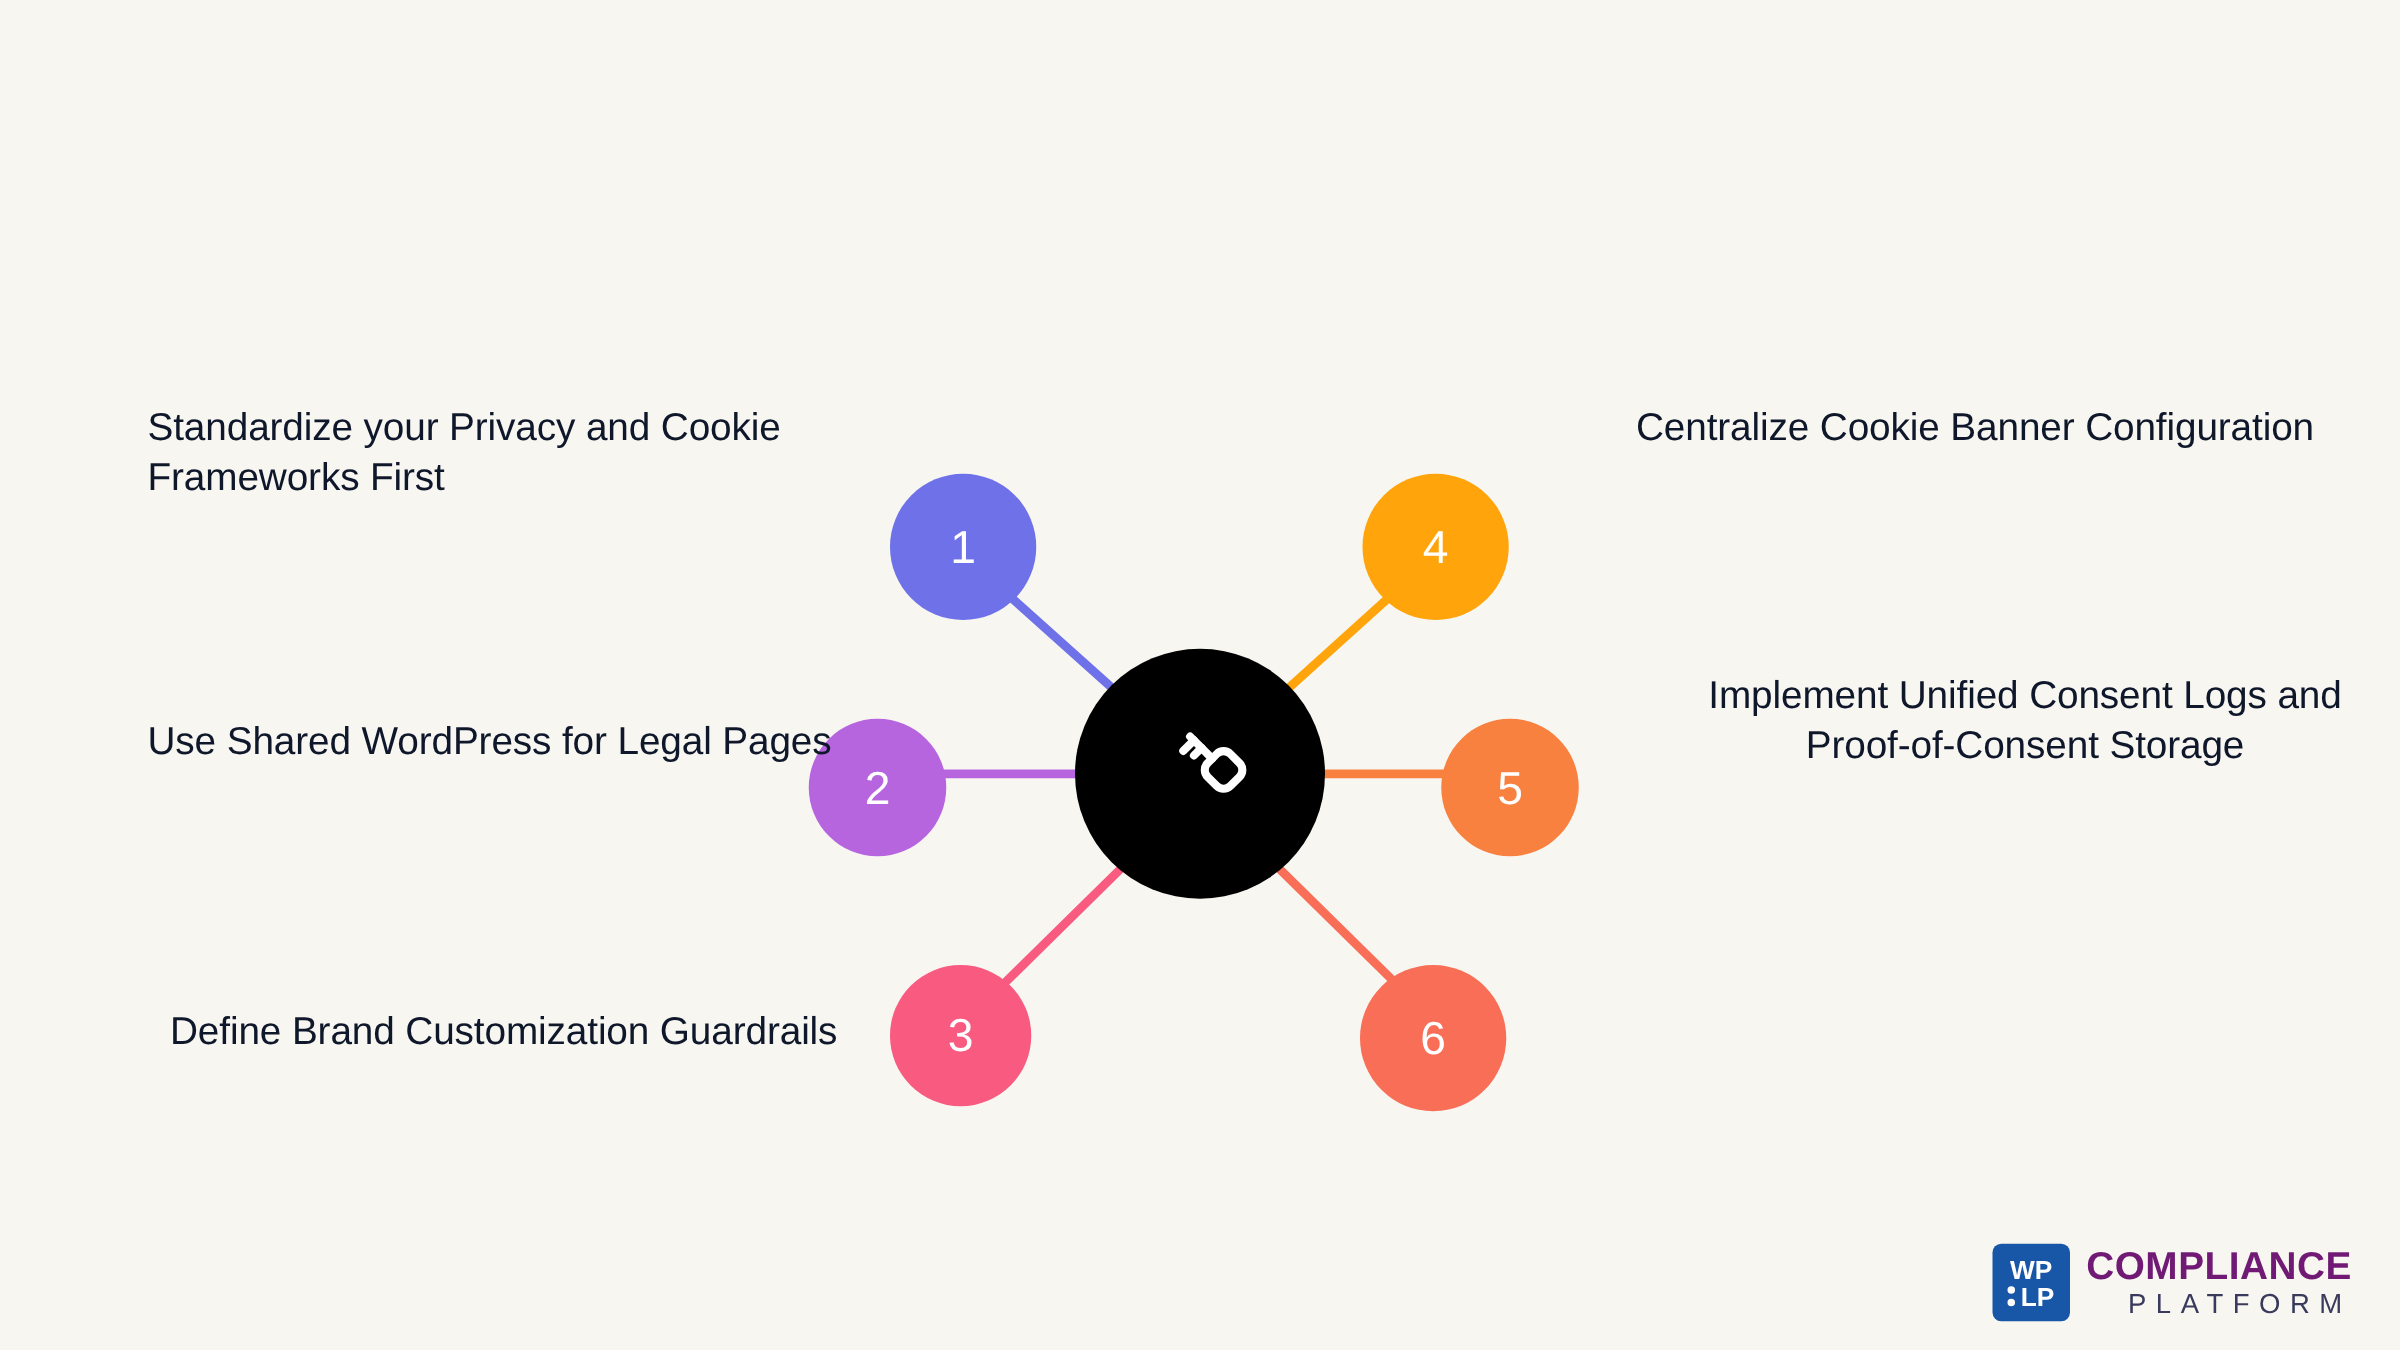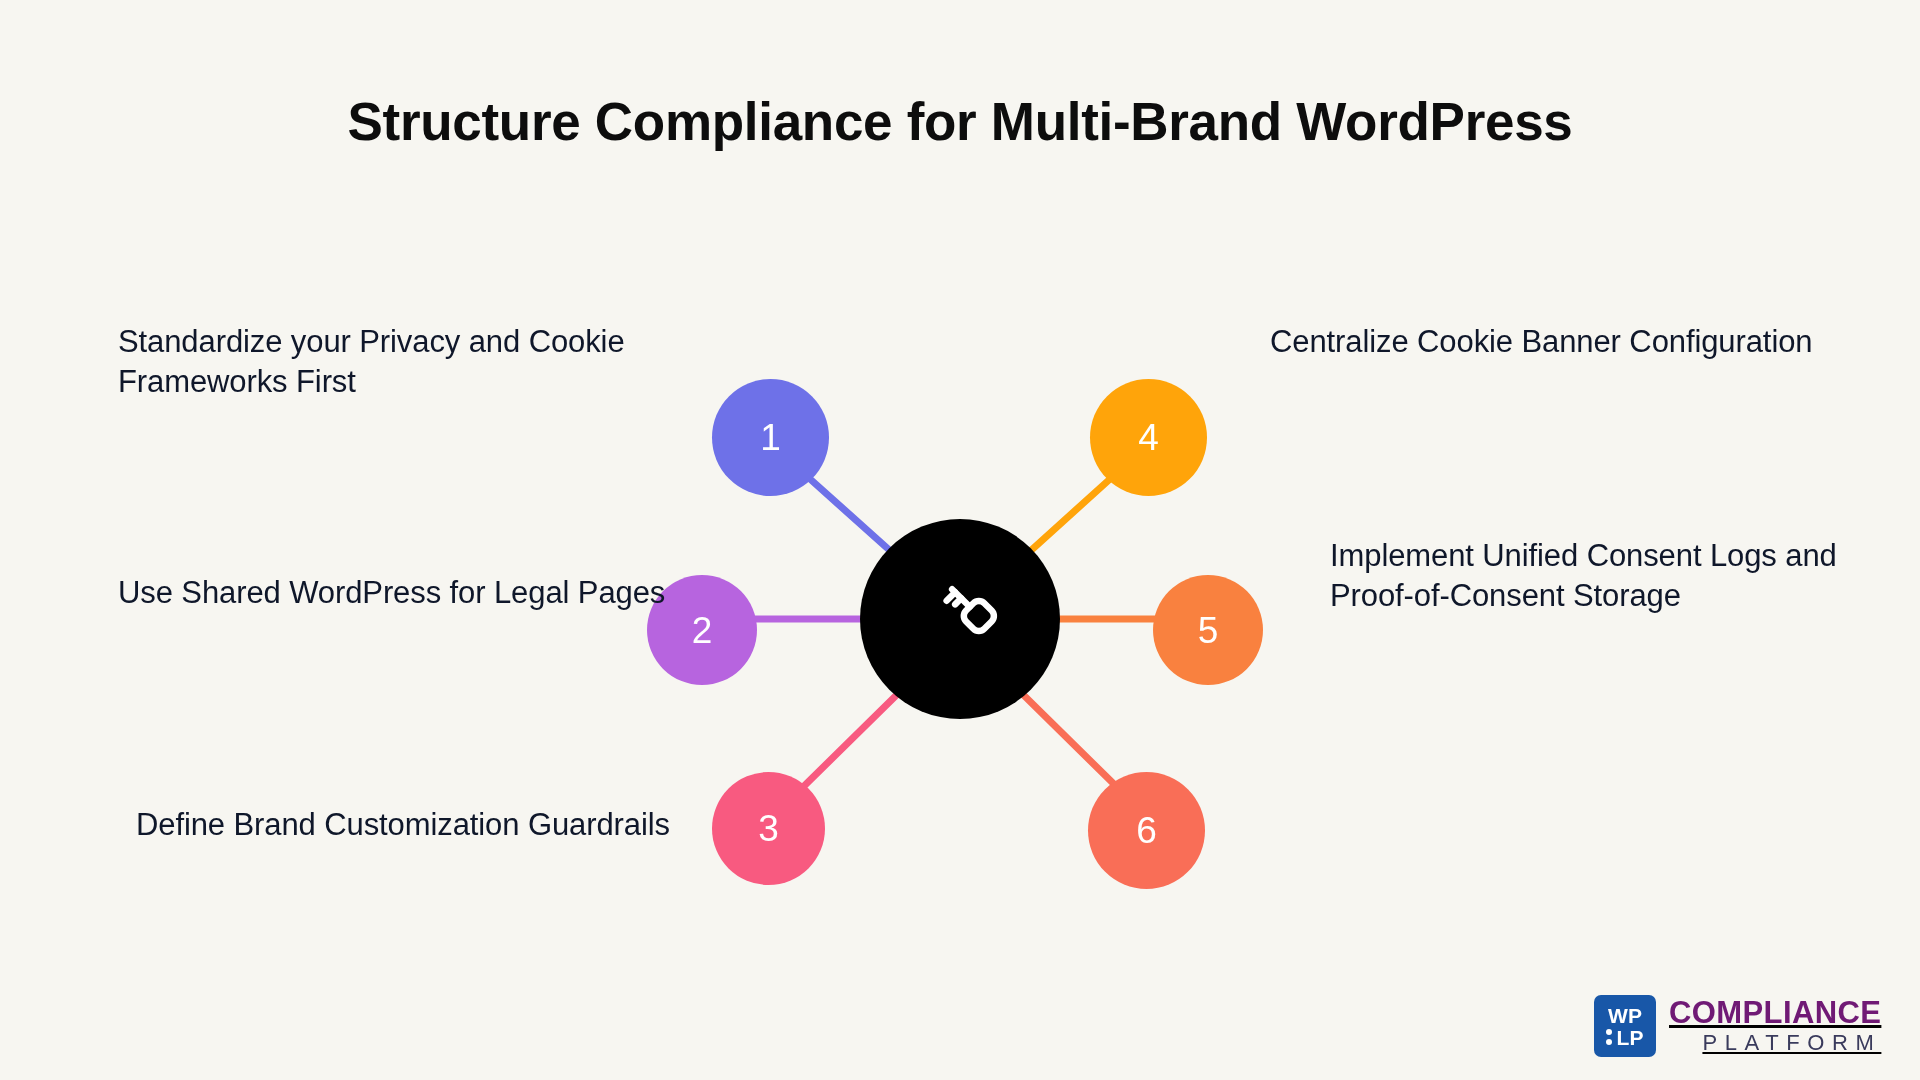--- a/index.html
+++ b/index.html
@@ -92,38 +92,37 @@
   .label {
     position: absolute;
     font-size: 31px;
     font-weight: 400;
     line-height: 1.30;
     color: #0f172a;
     letter-spacing: -0.1px;
     margin-left: 38px;
   }
   .label.left  { text-align: left; }
-  .label.right { text-align: left; }
+  .label.right { text-align: center; }
 
   .label-1 { left: 80px;   top: 322px; width: 620px; }
   .label-2 { left: 80px;   top: 573px; width: 560px; }
   .label-3 { left: 98px;   top: 805px; width: 620px; }
   .label-4 { left: 1232px; top: 322px; width: 620px; }
   .label-5 { left: 1292px; top: 536px; width: 580px; }
   .label-6 { left: 1232px; top: 805px; width: 620px; }
 
   
   .logo {
     position: absolute;
     left: 1594px;
     top: 995px;
     display: flex;
     align-items: center;
     gap: 13px;
-    text-decoration: underline;
   }
   .logo-mark {
     width: 62px;
     height: 62px;
     border-radius: 7px;
     background: #1857A8;
     display: flex;
     flex-direction: column;
     align-items: center;
     justify-content: center;
@@ -151,21 +150,21 @@
     margin-top: 2px;
     text-align: right;
   }
 </style>
 </head>
 <body>
 
 <div id="canvas">
 
   <h1 class="title">
-    <span>Structure Compliance for Multi-Brand WordPress</span><br>
+    <br>
   </h1>
 
   <svg class="diagram-svg" viewBox="0 0 1920 1080" xmlns="http://www.w3.org/2000/svg">
     <line x1="800" y1="470" x2="925" y2="582" stroke="#6E71E8" stroke-width="7" stroke-linecap="round"></line>
     <line x1="748" y1="619" x2="880" y2="619" stroke="#B764DF" stroke-width="7" stroke-linecap="round"></line>
     <line x1="800" y1="790" x2="922" y2="670" stroke="#F85A80" stroke-width="7" stroke-linecap="round"></line>
     <line x1="1120" y1="470" x2="996" y2="582" stroke="#FFA40A" stroke-width="7" stroke-linecap="round"></line>
     <line x1="1172" y1="619" x2="1040" y2="619" stroke="#F9813F" stroke-width="7" stroke-linecap="round"></line>
     <line x1="1120" y1="790" x2="998" y2="670" stroke="#F96E57" stroke-width="7" stroke-linecap="round"></line>
   </svg>

